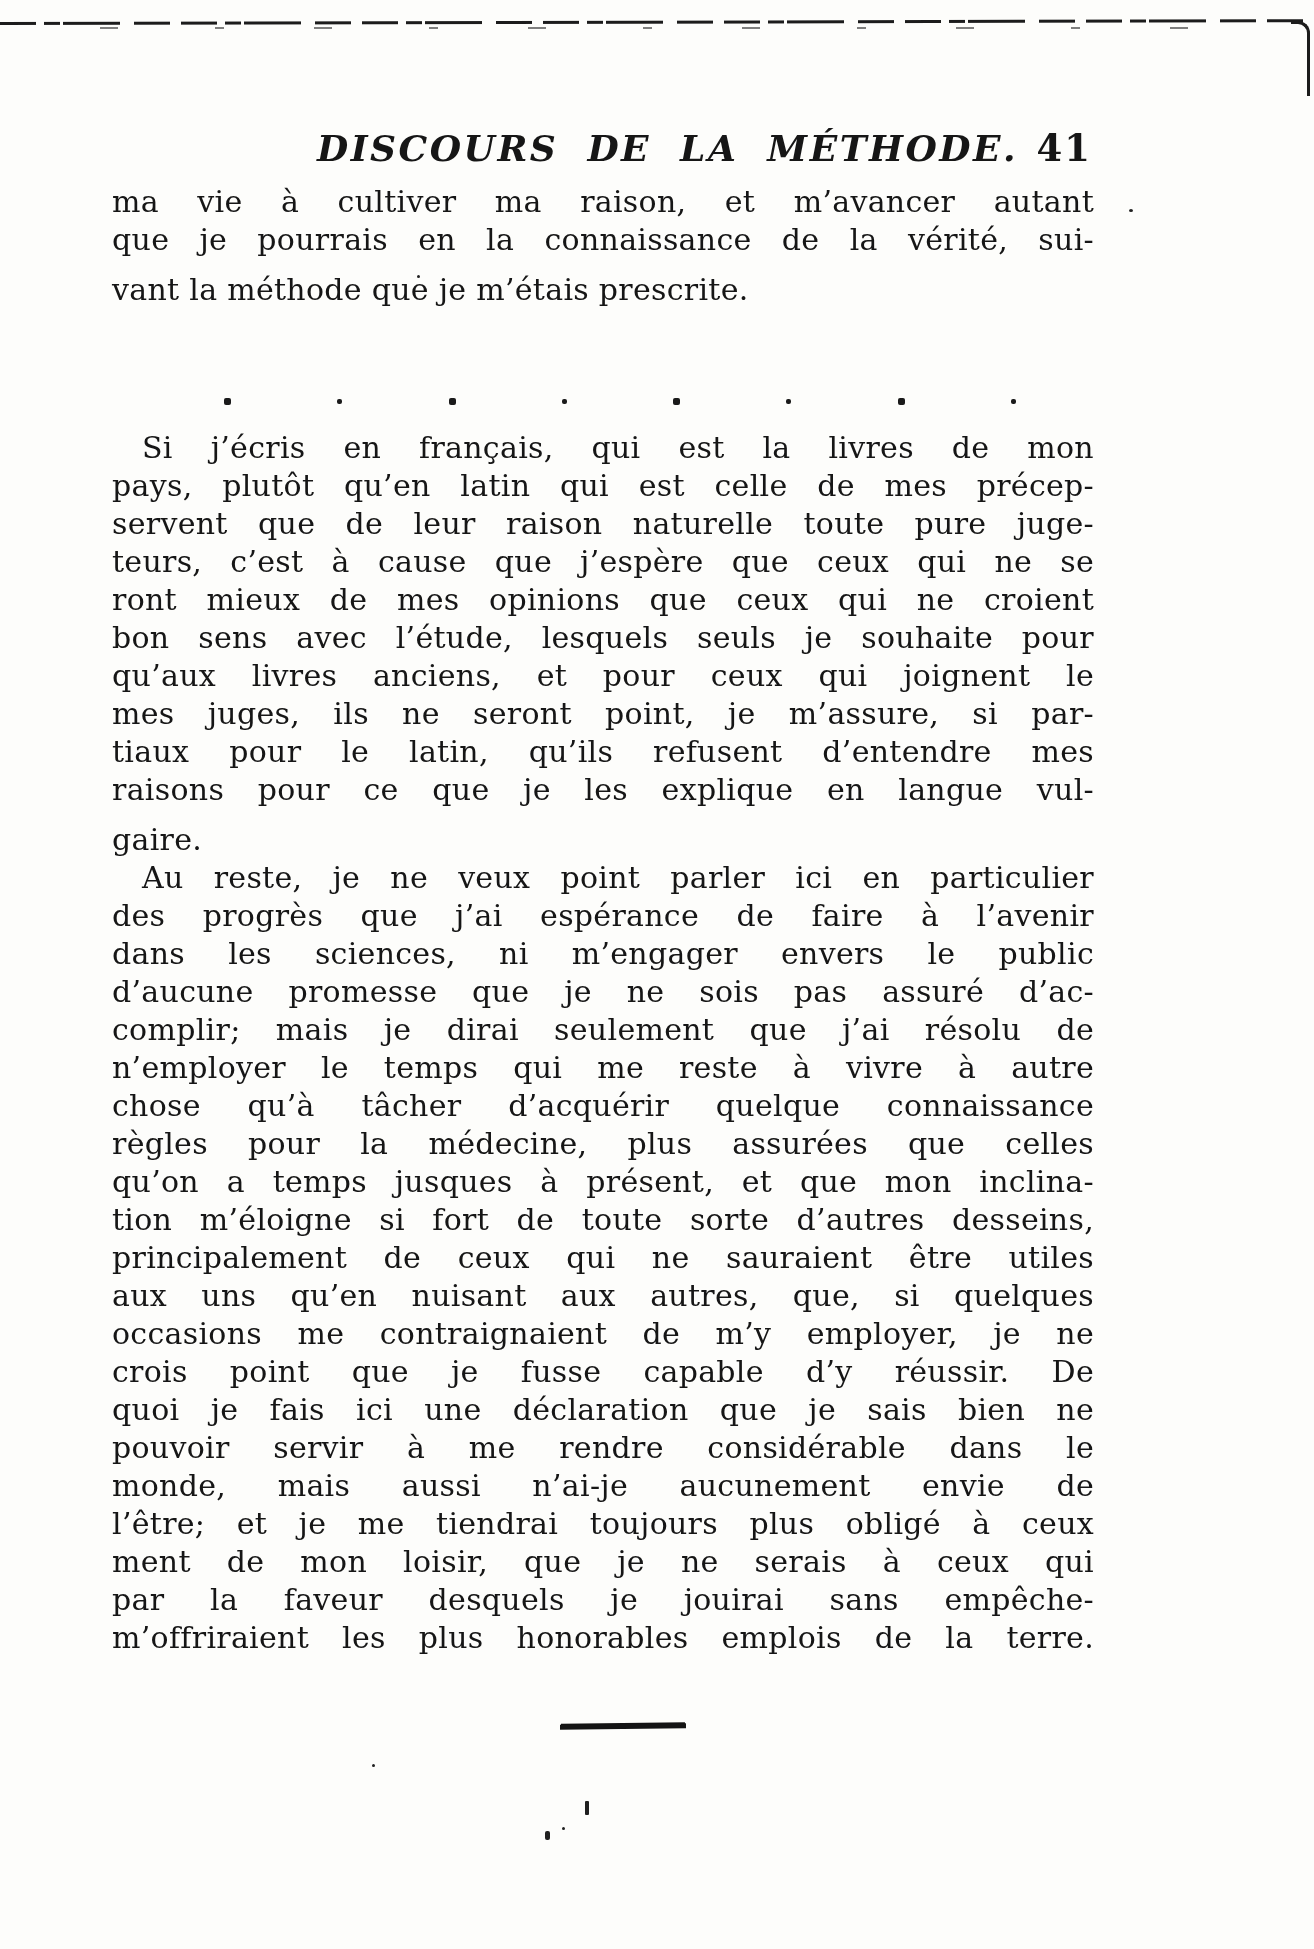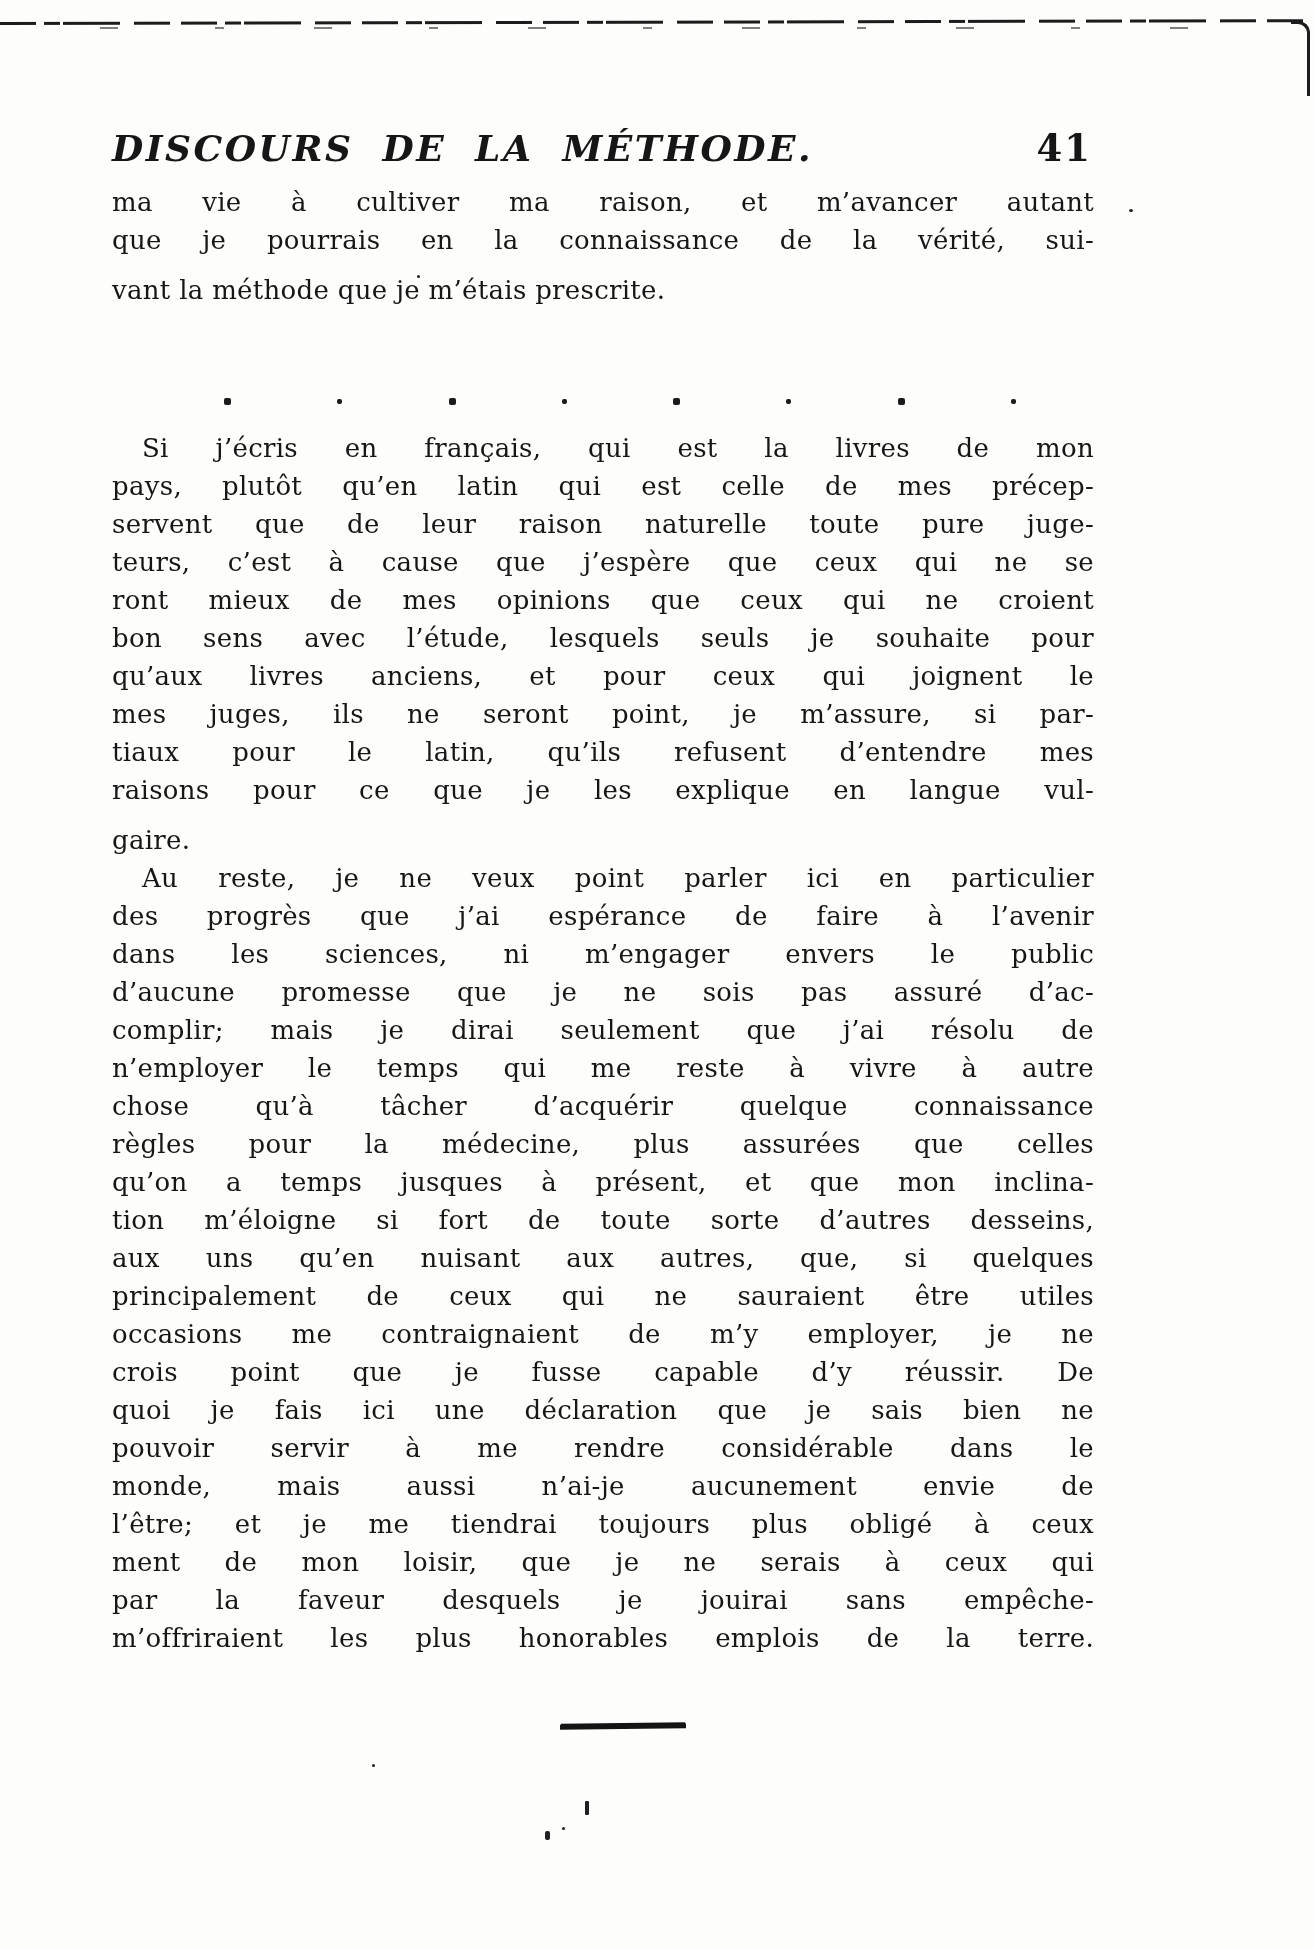--- a/index.html
+++ b/index.html
@@ -32,31 +32,31 @@
   }
   .top-hook{
     position:absolute;top:21px;right:4px;width:16px;height:72px;
     border-top:3px solid #1c1c1c;border-right:3px solid #1c1c1c;
     border-top-right-radius:12px;
   }
   .running-head{
     position:absolute;top:124px;left:112px;width:982px;height:50px;
   }
   .head-title{
-    position:absolute;left:0;right:52px;text-align:left;
+    position:absolute;left:0;right:76px;text-align:right;
     font-style:italic;font-weight:bold;font-size:36px;line-height:48px;
     letter-spacing:2.5px;word-spacing:14px;white-space:nowrap;
   }
   .page-number{
     position:absolute;right:2px;top:2px;
     font-weight:bold;font-size:37px;line-height:44px;letter-spacing:2px;
   }
   .body-text{
     position:absolute;left:112px;top:183px;width:982px;
-    font-size:26px;line-height:38px;letter-spacing:.3px;
+    font-size:30px;line-height:38px;letter-spacing:.3px;
   }
   .paragraph{margin:0;}
   .line{
     text-align:justify;text-align-last:justify;
     white-space:normal;
   }
   .line.indent{text-indent:30px;}
   .line.no-just{text-align-last:left;margin-top:12px;}
   .separator{
     display:flex;justify-content:space-between;align-items:center;
@@ -125,22 +125,22 @@
         <div class="line indent">Au reste, je ne veux point parler ici en particulier</div>
         <div class="line">des progrès que j’ai espérance de faire à l’avenir</div>
         <div class="line">dans les sciences, ni m’engager envers le public</div>
         <div class="line">d’aucune promesse que je ne sois pas assuré d’ac-</div>
         <div class="line">complir; mais je dirai seulement que j’ai résolu de</div>
         <div class="line">n’employer le temps qui me reste à vivre à autre</div>
         <div class="line">chose qu’à tâcher d’acquérir quelque connaissance</div>
         <div class="line">règles pour la médecine, plus assurées que celles</div>
         <div class="line">qu’on a temps jusques à présent, et que mon inclina-</div>
         <div class="line">tion m’éloigne si fort de toute sorte d’autres desseins,</div>
+        <div class="line">principalement de ceux qui ne sauraient être utiles</div>
         <div class="line">aux uns qu’en nuisant aux autres, que, si quelques</div>
-        <div class="line">principalement de ceux qui ne sauraient être utiles</div>
         <div class="line">occasions me contraignaient de m’y employer, je ne</div>
         <div class="line">crois point que je fusse capable d’y réussir.  De</div>
         <div class="line">quoi je fais ici une déclaration que je sais bien ne</div>
         <div class="line">pouvoir servir à me rendre considérable dans le</div>
         <div class="line">monde, mais aussi n’ai-je aucunement envie de</div>
         <div class="line">l’être; et je me tiendrai toujours plus obligé à ceux</div>
         <div class="line">ment de mon loisir, que je ne serais à ceux qui</div>
         <div class="line">par la faveur desquels je jouirai sans empêche-</div>
         <div class="line">m’offriraient les plus honorables emplois de la terre.</div>
       </div>

